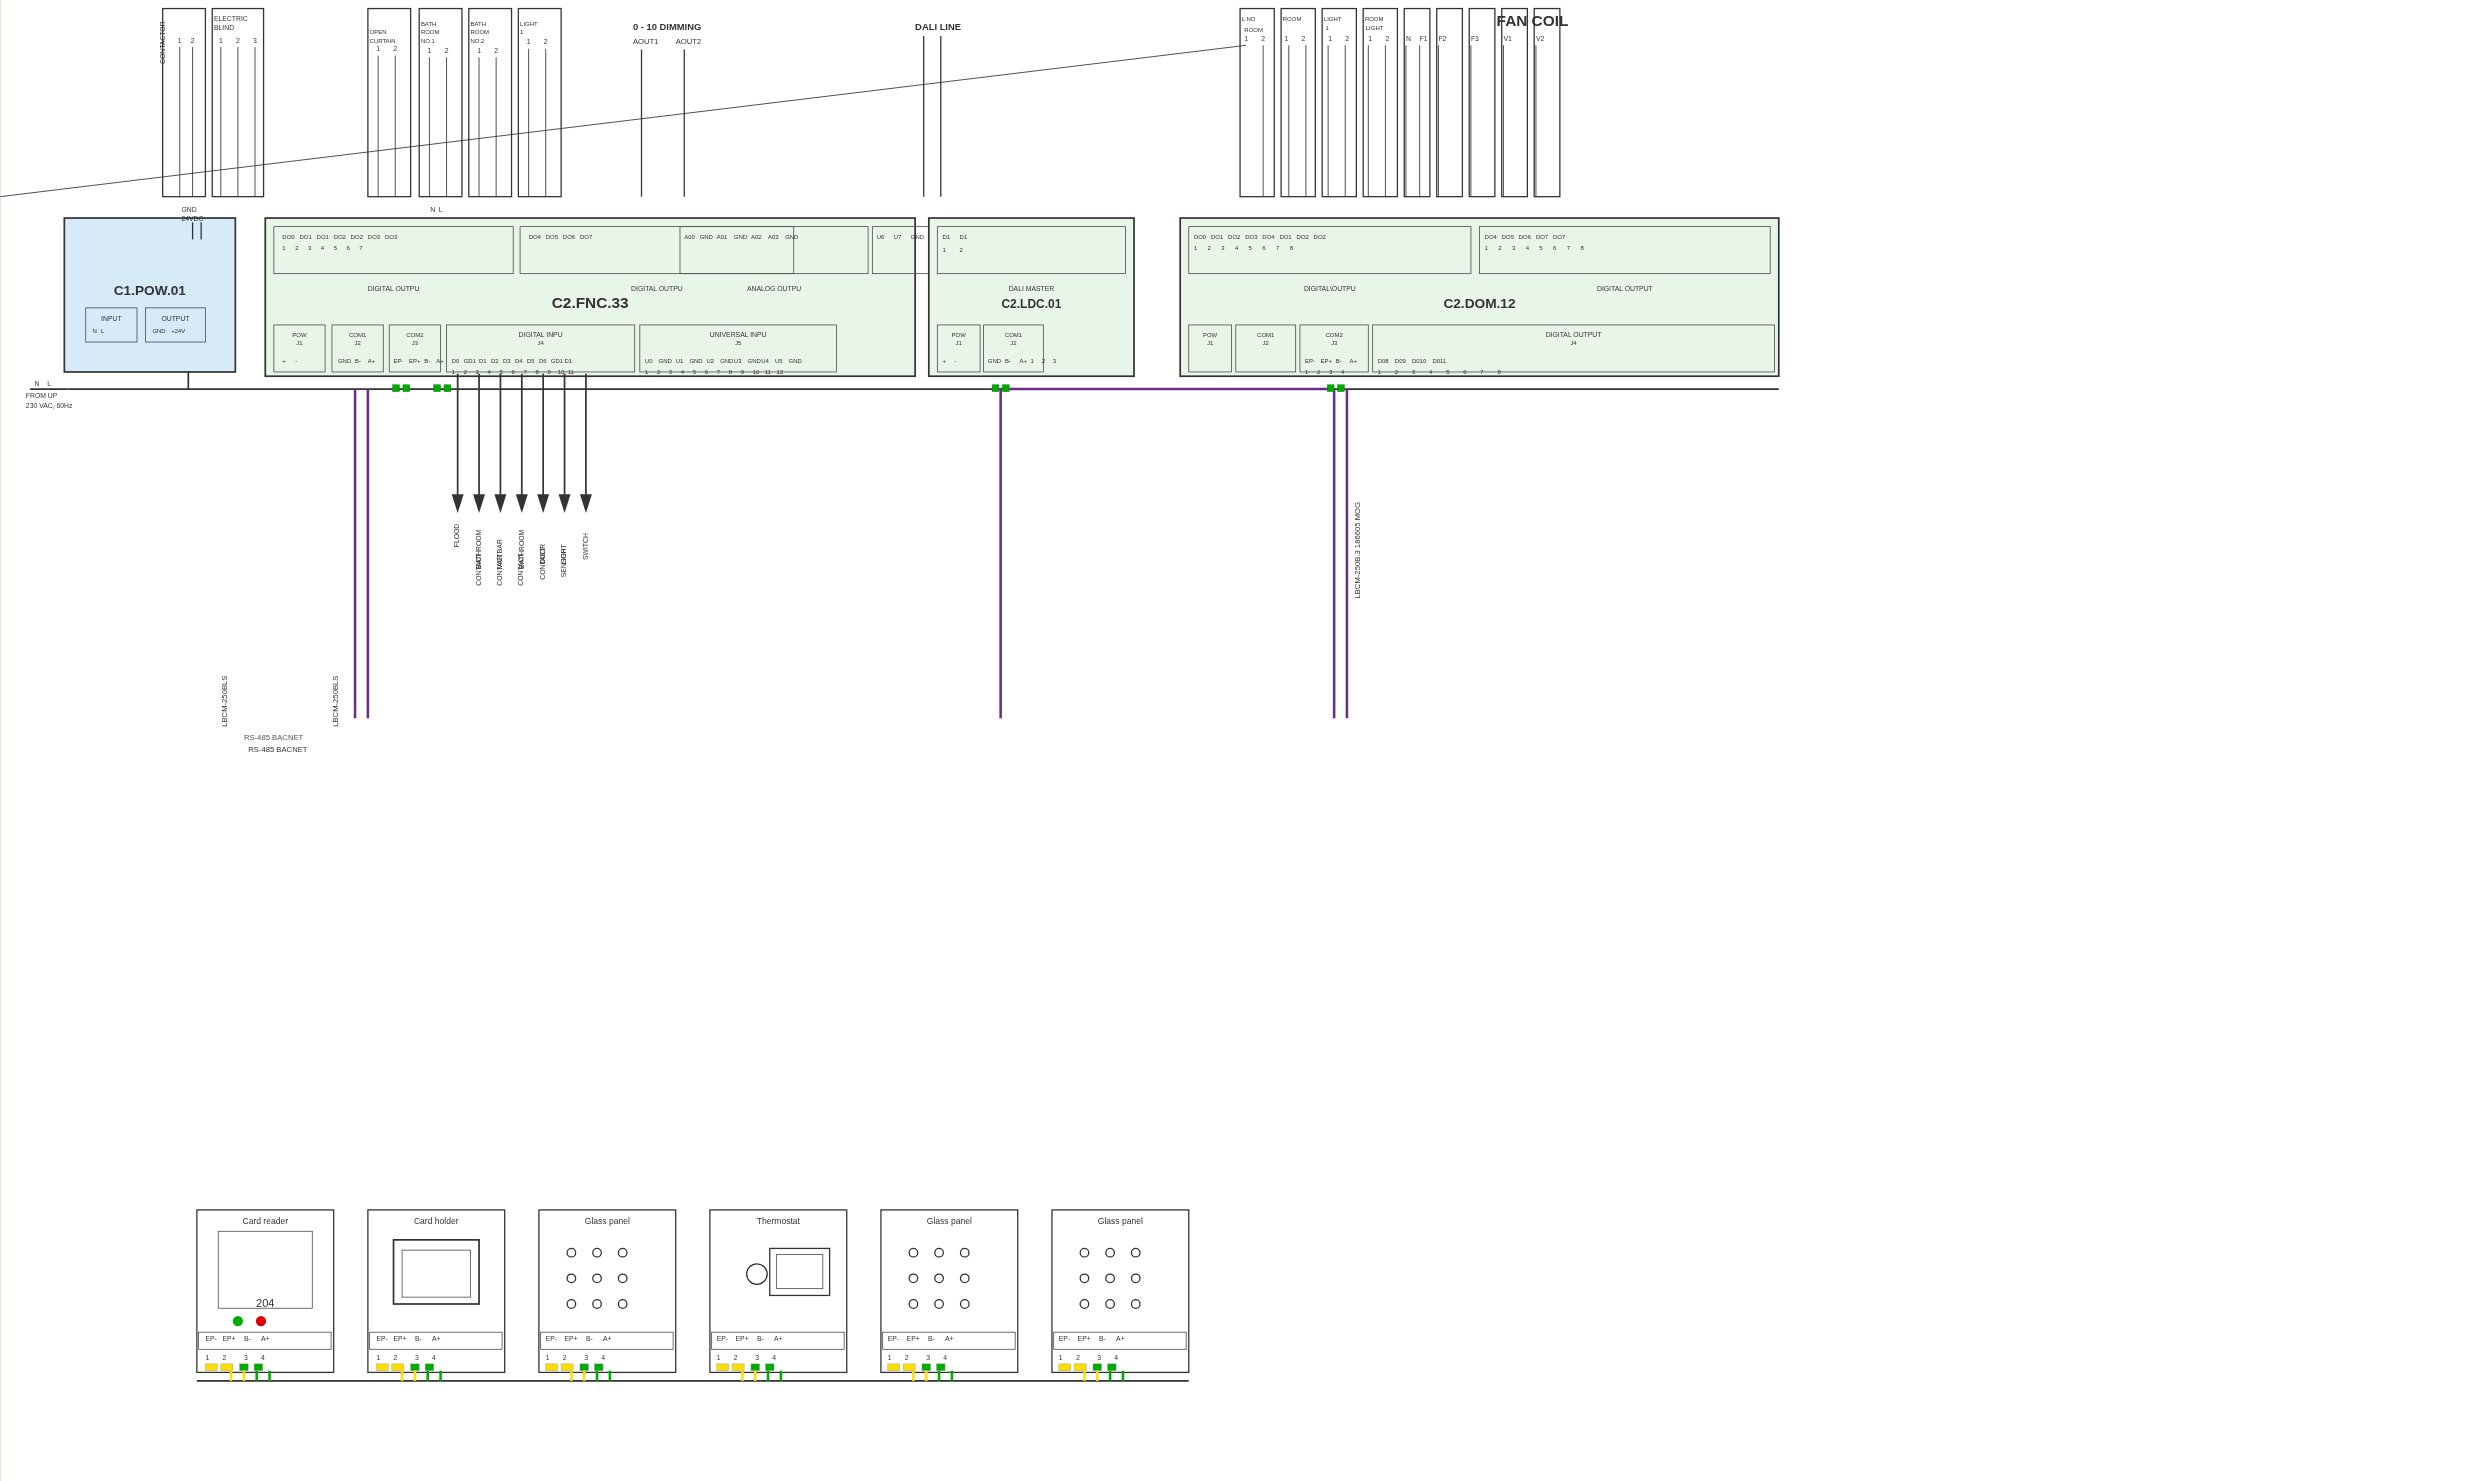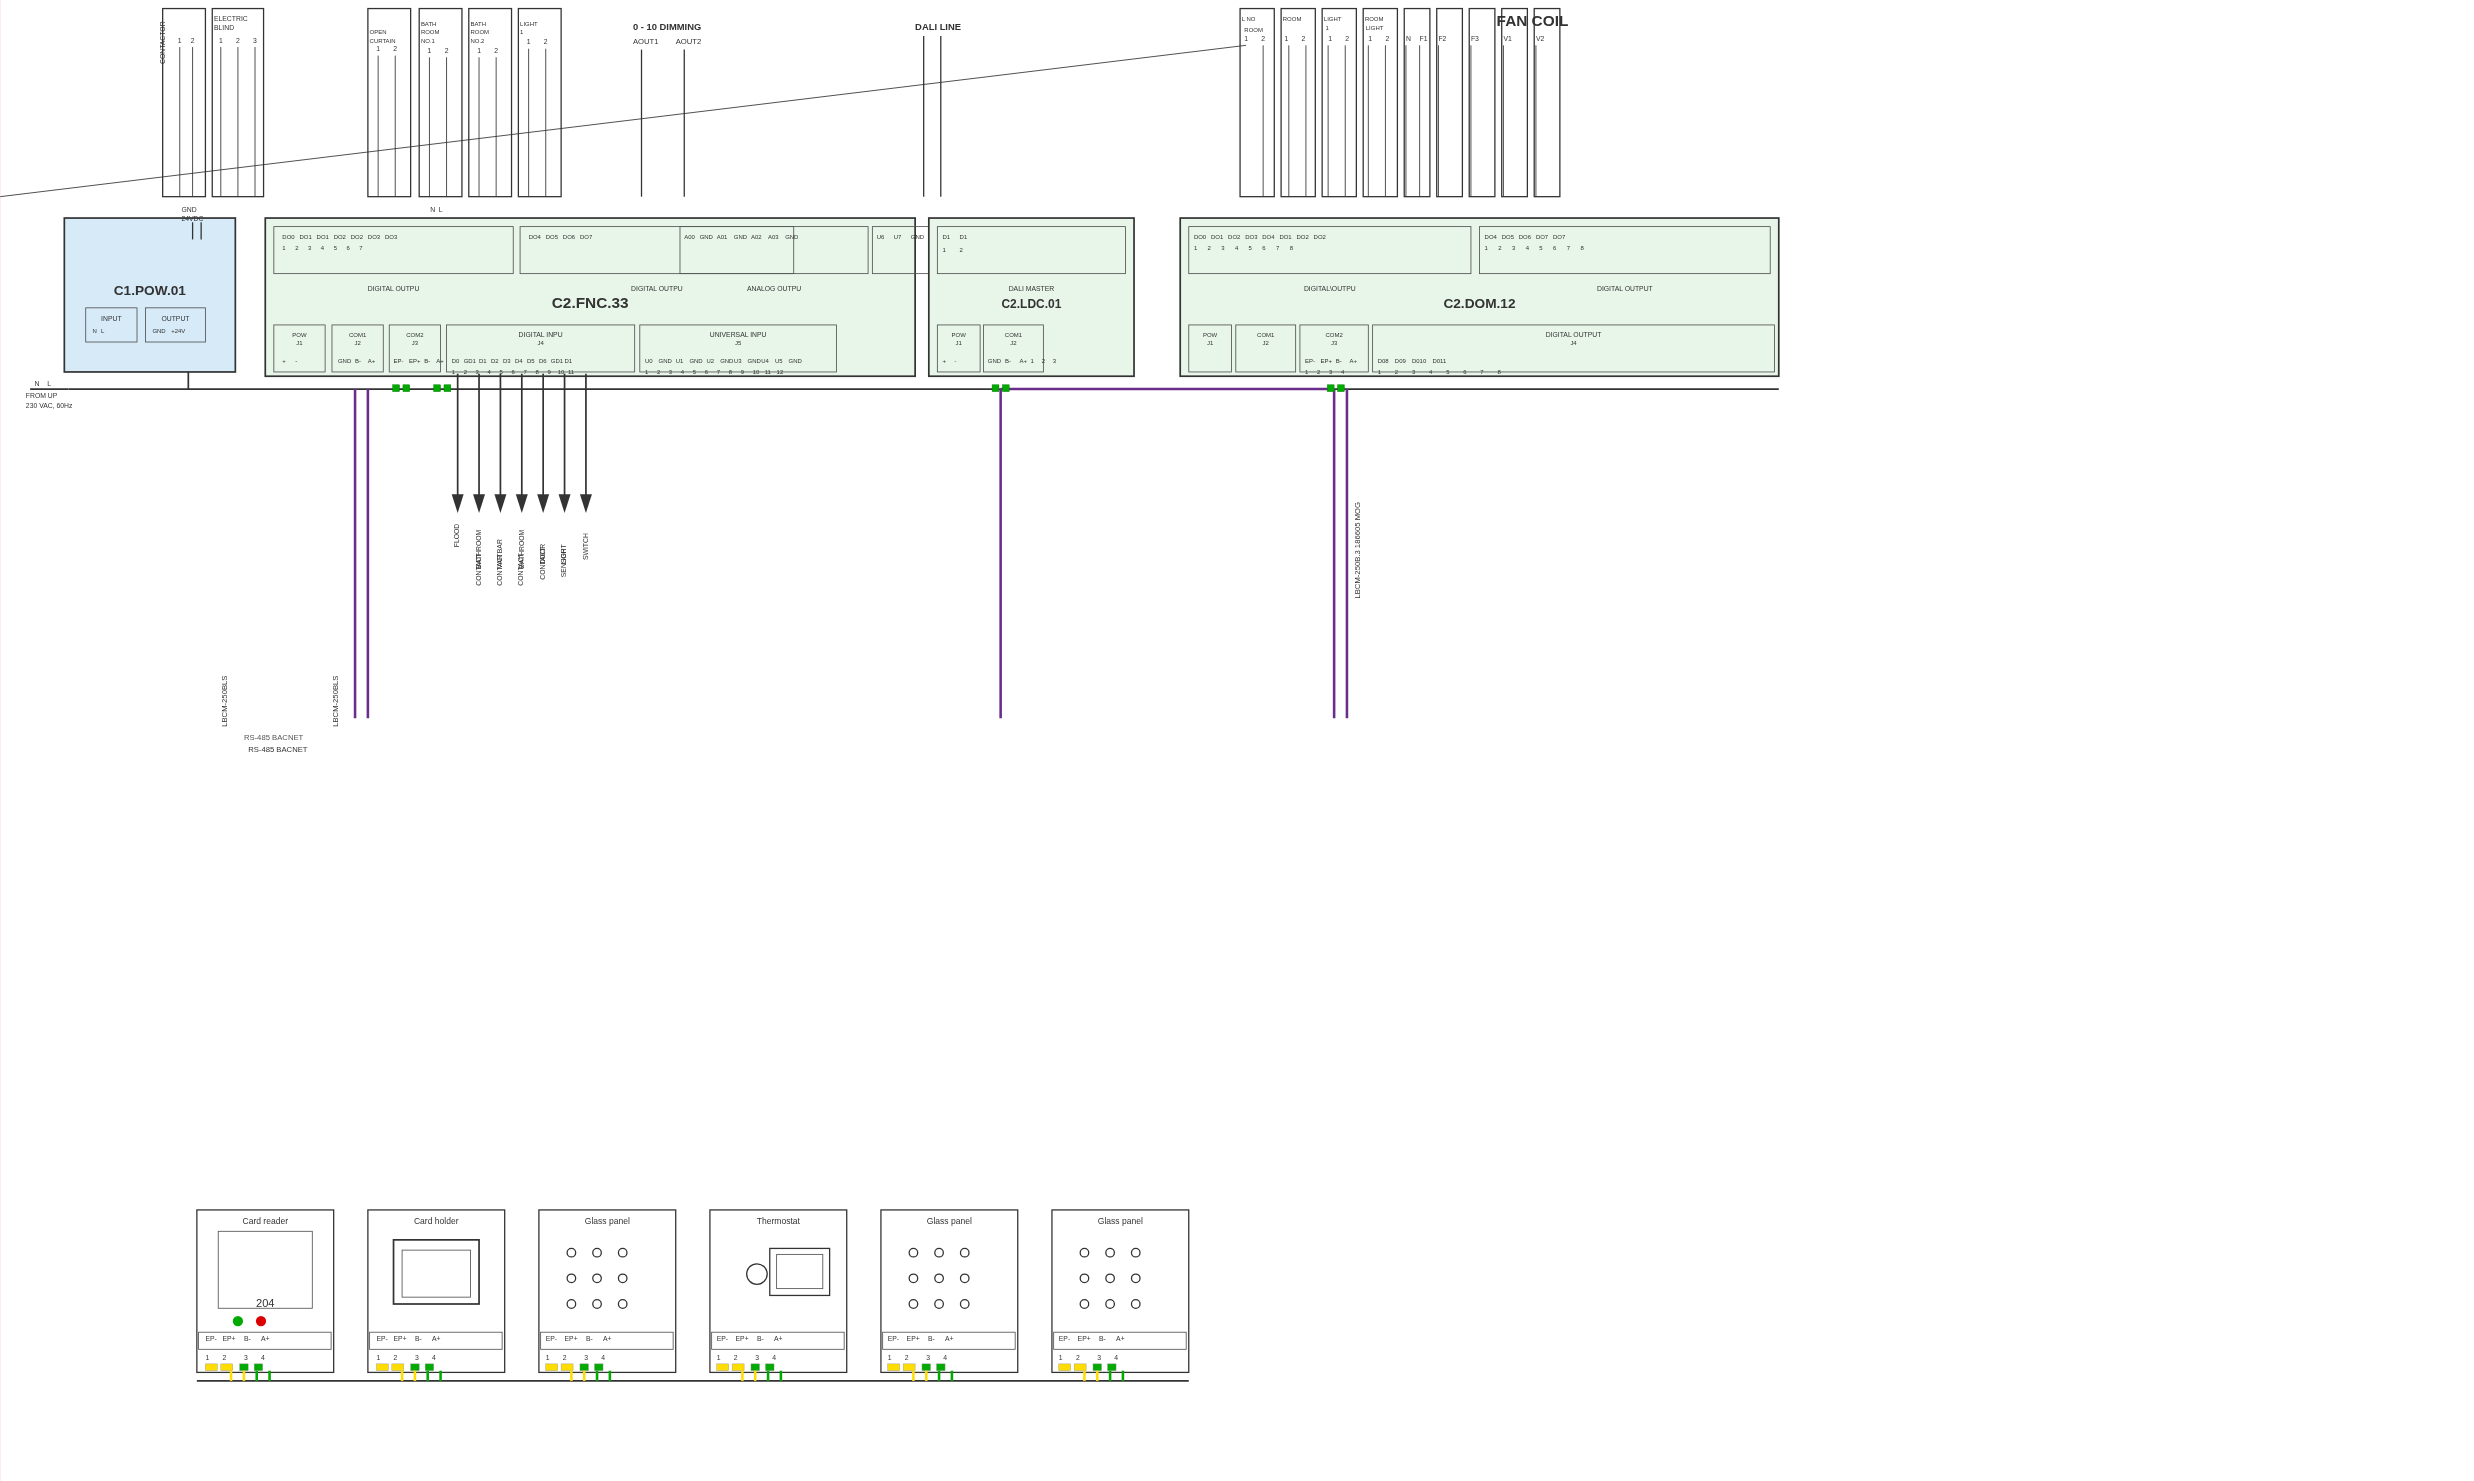--- a/index.html
+++ b/index.html
@@ -10,21 +10,21 @@
       width: 2475px;
       height: 1481px;
       overflow: hidden;
       position: relative;
     }
     .diagram-container {
       position: absolute;
       top: 0; left: 0;
       width: 2475px;
       height: 1481px;
-      background: #fca5a5;
+      background: #a16207;
     }
     svg {
       position: absolute;
       top: 0; left: 0;
       width: 2475px;
       height: 1481px;
     }
     text {
       font-family: Arial, sans-serif;
     }

